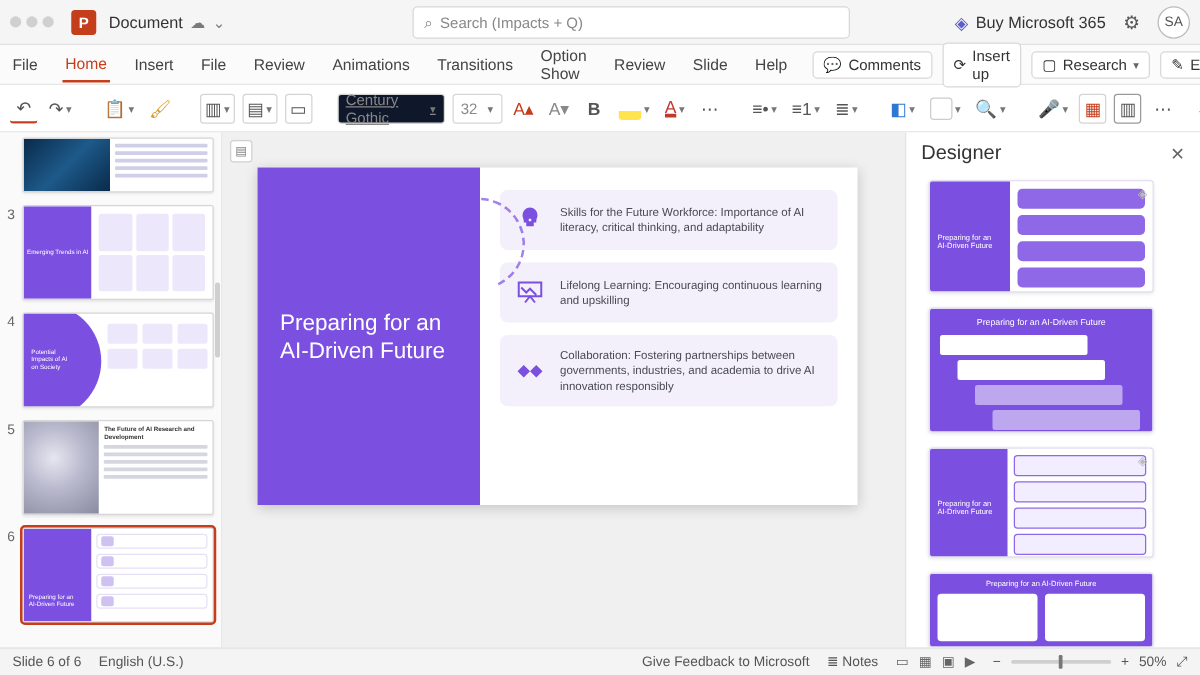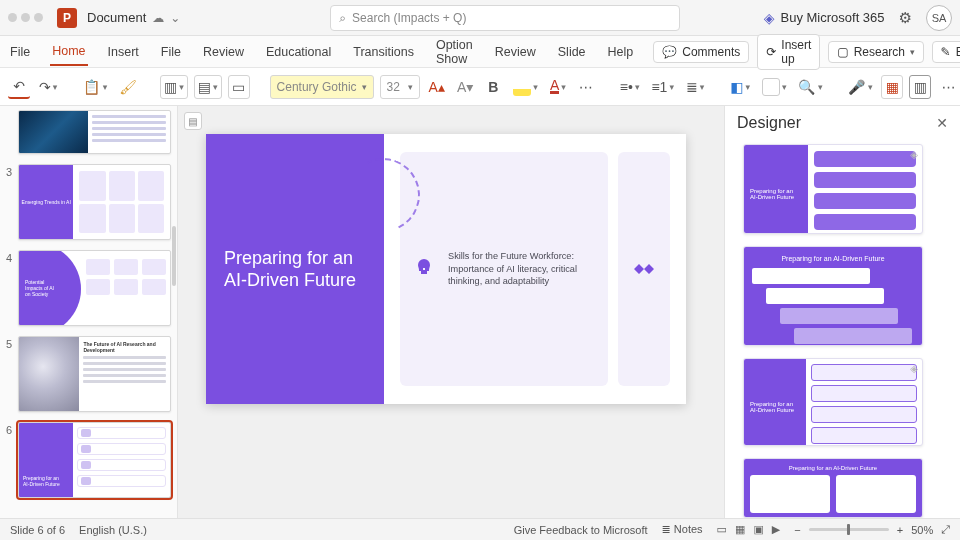--- a/index.html
+++ b/index.html
@@ -24,21 +24,21 @@
   .rt-right{margin-left:auto;display:flex;align-items:center;gap:8px;}
   .pill{display:flex;align-items:center;gap:5px;border:1px solid #d8d8d8;border-radius:4px;background:#fff;padding:3px 8px;font-size:12px;color:#333;}
   .pill .caret{font-size:9px;color:#666;}
   
   .toolbar{height:38px;background:#fff;border-bottom:1px solid #e3e3e3;display:flex;align-items:center;padding:0 8px;gap:10px;}
   .tb-group{display:flex;align-items:center;gap:6px;}
   .tb-btn{min-width:22px;height:24px;display:flex;align-items:center;justify-content:center;border-radius:3px;color:#555;font-size:14px;padding:0 3px;}
   .tb-btn.box{border:1px solid #d4d4d4;background:#fff;}
   .tb-btn.sel{border:1px solid #9a9a9a;background:#fff;}
   .tb-sep{width:1px;height:22px;background:#e0e0e0;}
-  .font-combo{width:104px;height:24px;border:1px solid #d6d6d6;border-radius:3px;display:flex;align-items:center;padding:0 6px;font-size:12px;color:#888;background:#fef9c3;justify-content:space-between;}
+  .font-combo{width:86px;height:24px;border:1px solid #d6d6d6;border-radius:3px;display:flex;align-items:center;padding:0 6px;font-size:12px;color:#888;background:#0f172a;justify-content:space-between;text-decoration:underline;}
   .size-combo{width:40px;height:24px;border:1px solid #d6d6d6;border-radius:3px;display:flex;align-items:center;padding:0 6px;font-size:12px;color:#888;background:#fff;justify-content:space-between;}
   .swatch{width:18px;height:18px;border-radius:3px;}
   .caret-sm{font-size:9px;color:#777;margin-left:2px;}
   .undo-red{border-bottom:2px solid #c43e1c;}
   
   .workspace{position:absolute;top:106px;bottom:22px;left:0;right:0;display:flex;}
   
   .thumbs{width:178px;background:#fafafa;border-right:1px solid #e3e3e3;overflow:hidden;padding:4px 6px 0 2px;}
   .thumb-row{display:flex;gap:6px;margin-bottom:10px;}
   .th-num{width:10px;font-size:11px;color:#666;padding-top:2px;text-align:right;}
@@ -70,21 +70,21 @@
   .tp6 .r div{height:12px;border:1px solid #e6e0f7;border-radius:3px;display:flex;align-items:center;}
   .tp6 .r div::before{content:"";width:10px;height:8px;background:#cfc2f2;border-radius:2px;margin:0 3px;}
   
   .thumbs-scroll{position:absolute;left:172px;top:120px;width:4px;height:60px;background:#cfcfcf;border-radius:2px;}
   
   .canvas-wrap{flex:1;position:relative;background:#f0f0f0;}
   .slide{position:absolute;left:28px;top:28px;width:480px;height:270px;background:#fff;box-shadow:0 2px 10px rgba(0,0,0,.18);display:flex;}
   .slide .left{width:178px;background:#7b4fe0;position:relative;display:flex;align-items:center;}
   .slide .left h2{color:#fff;font-weight:400;font-size:18px;line-height:1.25;padding:0 18px;font-family:"Century Gothic","Segoe UI",sans-serif;}
   .dash-arc{position:absolute;top:24px;right:-36px;width:74px;height:74px;border:2px dashed #7b4fe0;border-left-color:transparent;border-bottom-color:transparent;border-radius:50%;transform:rotate(20deg);opacity:.7;}
-  .slide .right{flex:1;padding:18px 16px;display:flex;flex-direction:row;gap:10px;}
+  .slide .right{flex:1;padding:18px 16px;display:flex;flex-direction:column;gap:10px;}
   .item{display:flex;align-items:center;gap:12px;background:#f3f0fb;border-radius:6px;padding:10px 12px;}
   .item .ic{width:28px;height:28px;display:flex;align-items:center;justify-content:center;color:#7b4fe0;}
   .item .ic svg{width:24px;height:24px;fill:#7b4fe0;}
   .item p{font-size:9.2px;line-height:1.35;color:#4a4a55;font-family:"Century Gothic","Segoe UI",sans-serif;}
   .notes-handle{position:absolute;left:6px;top:6px;width:18px;height:18px;border:1px solid #d0d0d0;border-radius:3px;background:#fff;display:flex;align-items:center;justify-content:center;font-size:10px;color:#888;}
   
   .designer{width:236px;background:#fff;border-left:1px solid #e3e3e3;display:flex;flex-direction:column;}
   .designer-head{display:flex;align-items:center;justify-content:space-between;padding:8px 12px;}
   .designer-head h3{font-size:16px;font-weight:400;color:#333;}
   .designer-head .x{color:#666;font-size:14px;}
@@ -152,21 +152,21 @@
     <div class="avatar">SA</div>
   </div>
 </div>
 
 <div class="ribbon-tabs">
   <span class="tab">File</span>
   <span class="tab active">Home</span>
   <span class="tab">Insert</span>
   <span class="tab">File</span>
   <span class="tab">Review</span>
-  <span class="tab">Educational</span>
+  <span class="tab">Animations</span>
   <span class="tab">Transitions</span>
   <span class="tab">Option Show</span>
   <span class="tab">Review</span>
   <span class="tab">Slide</span>
   <span class="tab">Help</span>
 
   <div class="rt-right">
     <div class="pill">
       <span>💬</span>
       <span>Comments</span>
@@ -353,23 +353,32 @@
           <span class="ic">
             <svg viewBox="0 0 24 24">
                 <path d="M12 2a6 6 0 0 0-6 6c0 2 1 3 1 5v1h2v3h6v-3h2v-1c0-2 1-3 1-5a6 6 0 0 0-6-6zm-1 9h2v2h-2z"></path>
               </svg>
           </span>
           <p>Skills for the Future Workforce: Importance of AI literacy, critical thinking, and adaptability</p>
         </div>
         <div class="item">
           <span class="ic">
             <svg viewBox="0 0 24 24">
+                <path d="M3 4h18v11H3zM8 20l4-5 4 5M5 8l4 4 3-3 5 5" fill="none" stroke="#7b4fe0" stroke-width="1.6"></path>
+              </svg>
+          </span>
+          <p>Lifelong Learning: Encouraging continuous learning and upskilling</p>
+        </div>
+        <div class="item">
+          <span class="ic">
+            <svg viewBox="0 0 24 24">
                 <path d="M2 12l5-5 5 5 5-5 5 5-5 5-5-5-5 5z"></path>
               </svg>
           </span>
+          <p>Collaboration: Fostering partnerships between governments, industries, and academia to drive AI innovation responsibly</p>
         </div>
       </div>
     </div>
   </div>
 
   <div class="designer">
     <div class="designer-head">
       <h3>Designer</h3>
       <span class="x">✕</span>
     </div>

